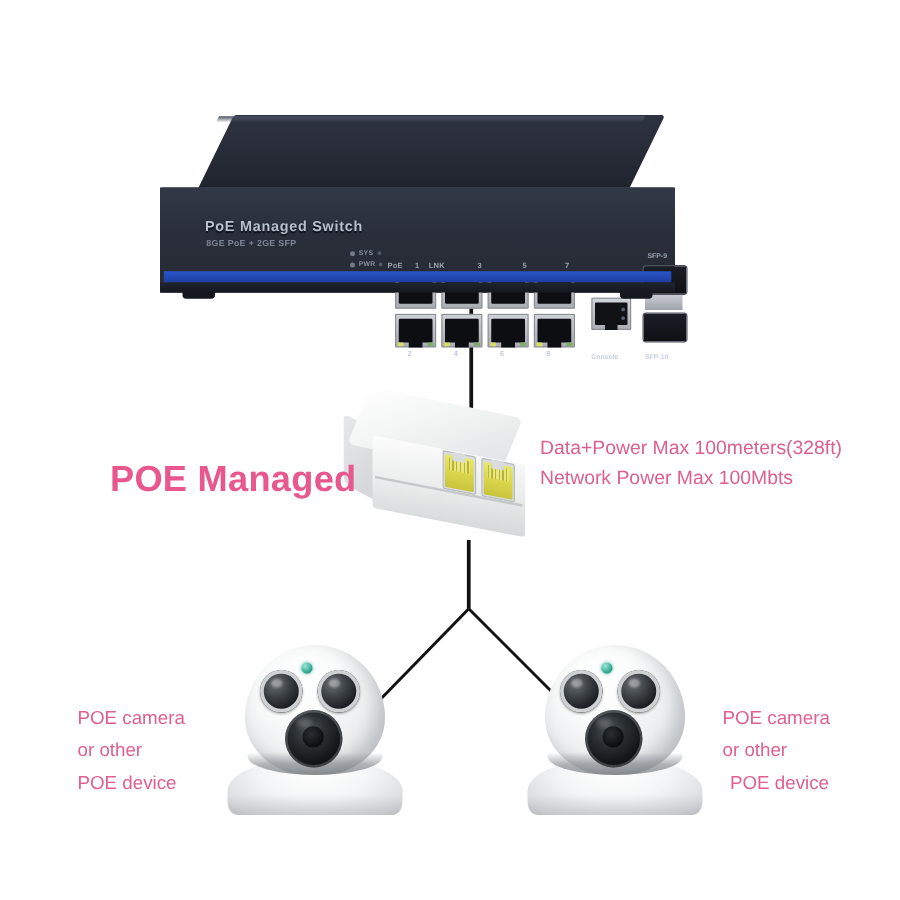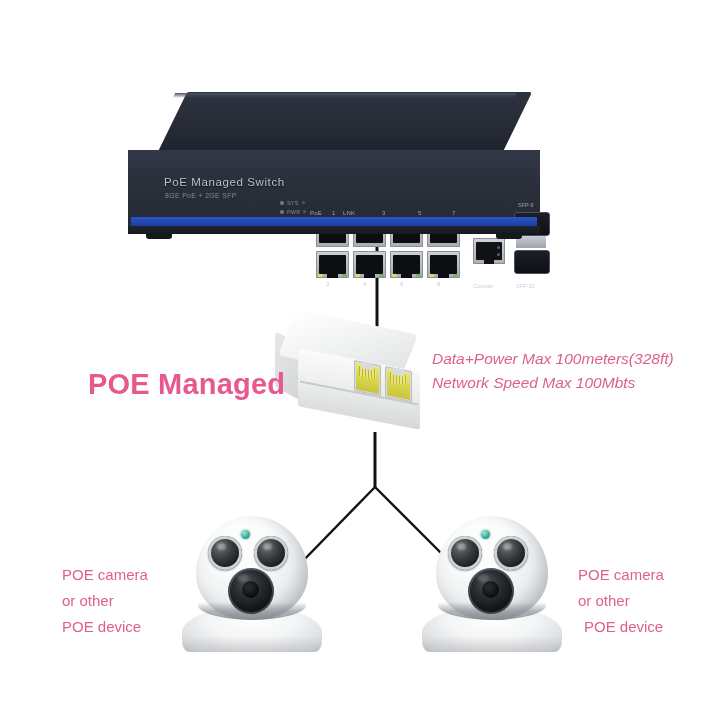--- a/index.html
+++ b/index.html
@@ -27,20 +27,21 @@
   .sw-top-hl{
     position:absolute;left:46px;top:1px;width:341px;height:5px;
     background:linear-gradient(180deg,#4a5160,#31374400);
     transform:skewX(-26deg);
   }
   .sw-body{
     position:absolute;left:0px;top:58px;width:412px;height:84px;
     background:linear-gradient(180deg,#333947 0%,#2b303c 18%,#272c37 70%,#1e232c 100%);
     border-radius:2px;
     box-shadow:inset 0 1px 0 #525a6b;
+    font-weight:bold;
   }
   .sw-face{
     position:absolute;left:0;top:0;width:412px;height:84px;
     background:linear-gradient(180deg,#323846 0%,#2a2f3b 40%,#242932 100%);
   }
   .sw-bluebar{
     position:absolute;left:3px;bottom:8px;width:406px;height:9px;
     background:linear-gradient(180deg,#2b55c8,#1b3da0);
   }
   .sw-bottom-edge{
@@ -229,21 +230,21 @@
   .cam-lens::before{
     content:"";position:absolute;left:9px;top:6px;width:12px;height:8px;border-radius:50%;
     background:rgba(255,255,255,.18);filter:blur(1.5px);
   }
   #title-poe-extender{
     left:88px;top:368px;
     font-size:29px;font-weight:bold;color:#e8588e;
     letter-spacing:.2px;white-space:nowrap;
   }
   .note{
-    font-size:15.5px;color:#dd5f8d;line-height:1.58;white-space:nowrap;font-style:italic;
+    font-size:15.5px;color:#dd5f8d;line-height:1.58;white-space:nowrap;
   }
   #note-extender{left:432px;top:347px;}
   #label-camera-left{left:62px;top:562px;font-size:15px;color:#df6090;line-height:1.72;}
   #label-camera-right{left:578px;top:562px;font-size:15px;color:#df6090;line-height:1.72;text-align:left;}
   #label-camera-right .indent{padding-left:6px;display:block;}
 </style>
 </head>
 <body>
 
 <div id="stage">
@@ -394,21 +395,21 @@
         <span class="pins"></span>
         <span class="notch"></span>
       </div>
     </div>
   </div>
 
   <div class="abs" id="title-poe-extender">POE Managed</div>
 
   <div class="abs note" id="note-extender">
     <div>Data+Power Max 100meters(328ft)</div>
-    <div>Network Speed Max 100Mbts</div>
+    <div>Network Power Max 100Mbts</div>
   </div>
 
   <div class="abs" id="label-camera-left">
     <div>POE camera</div>
     <div>or other</div>
     <div>POE device</div>
   </div>
 
   <div class="abs" id="label-camera-right">
     <div>POE camera</div>

